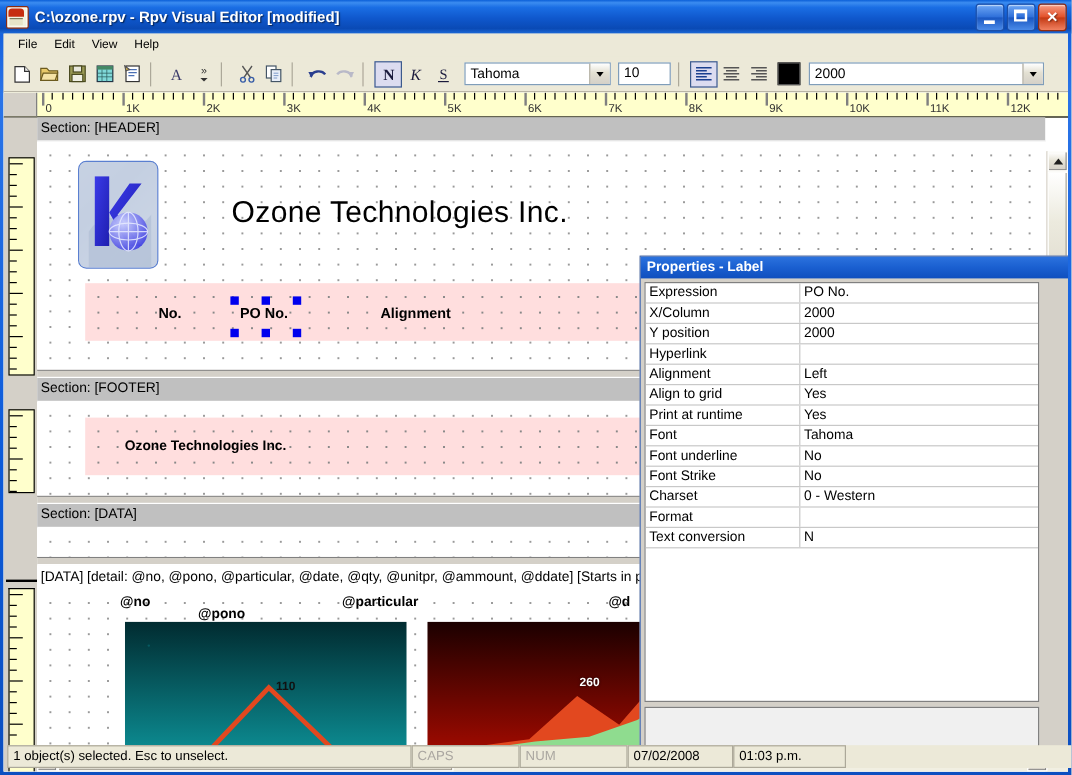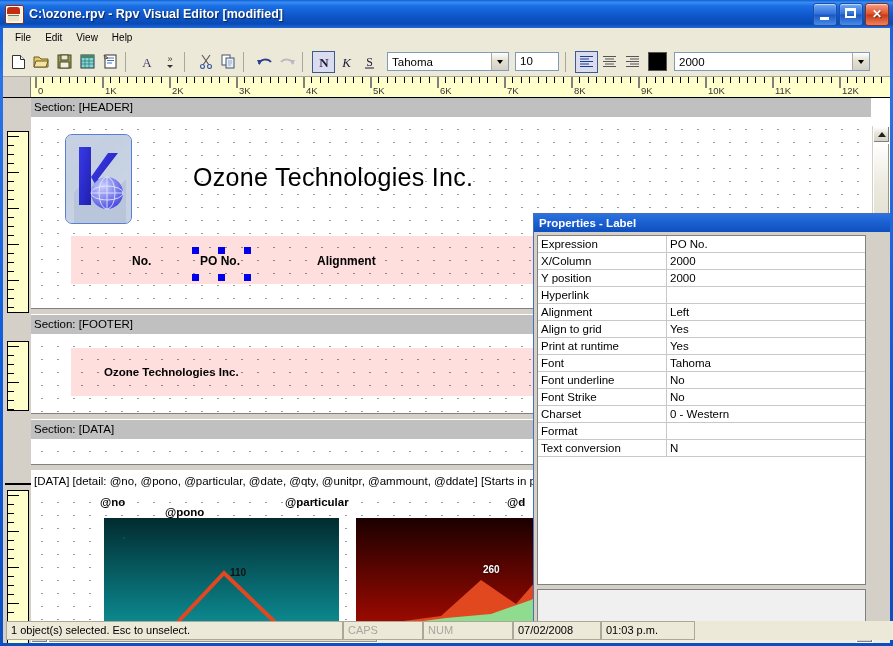--- a/index.html
+++ b/index.html
@@ -804,21 +804,21 @@
               </div>
             </div>
           </div>
         <div class="props-bottom"></div>
       </div>
 
     </div>
 
     <div class="status">
       <div class="sp" style="width:337px;">1 object(s) selected. Esc to unselect.</div>
-      <div class="sp dim" style="width:80px;">CAPS</div>
+      <div class="sp dim" style="width:90px;">CAPS</div>
       <div class="sp dim" style="width:90px;">NUM</div>
       <div class="sp" style="width:88px;">07/02/2008</div>
       <div class="sp" style="width:94px;">01:03 p.m.</div>
       <div class="sp" style="flex:1;border:none;background:transparent;"></div>
     </div>
 
   </div>
 </div>
 
 </body></html>

